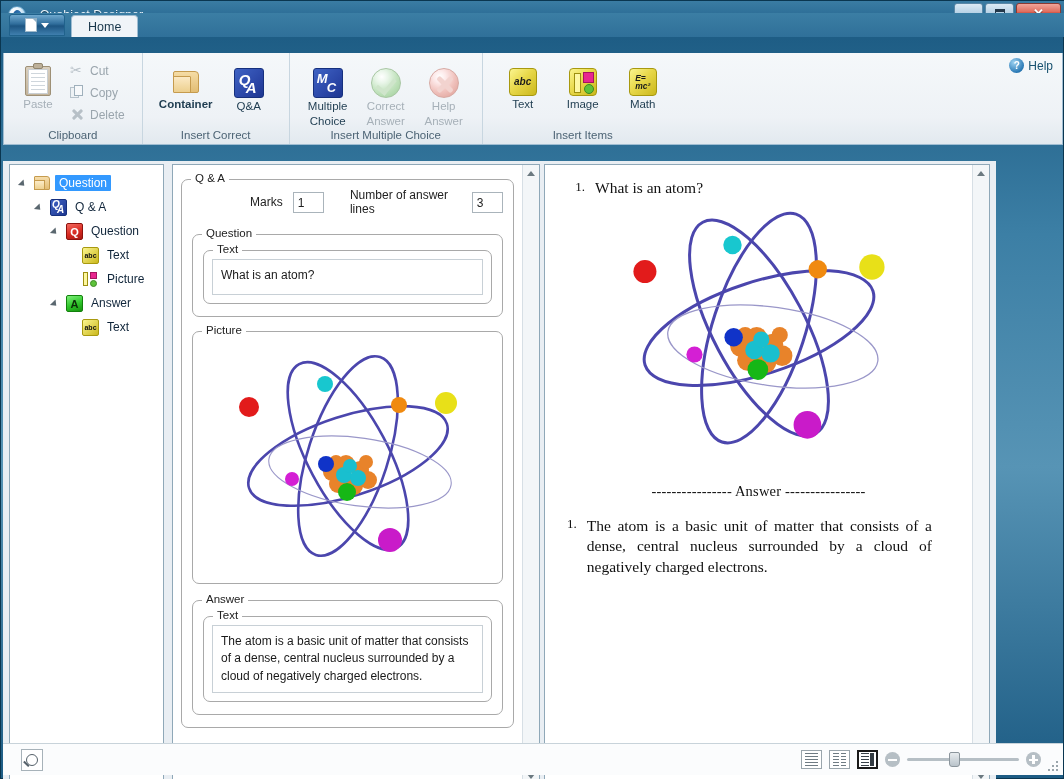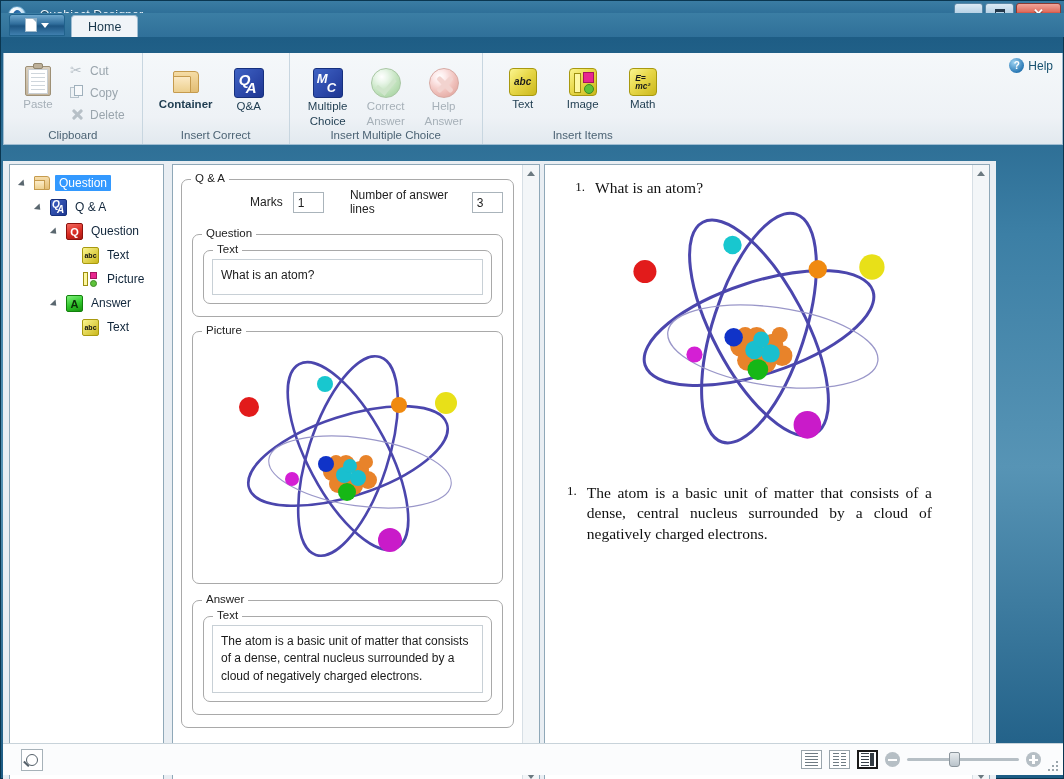--- a/index.html
+++ b/index.html
@@ -618,20 +618,21 @@
               <circle cx="107" cy="40" r="8" fill="#18c7cf"></circle>
               <circle cx="181" cy="61" r="8" fill="#f08a10"></circle>
               <circle cx="228" cy="59" r="11" fill="#e8e018"></circle>
               <circle cx="108" cy="120" r="8" fill="#1033c8"></circle>
               <circle cx="74" cy="135" r="7" fill="#d41fd4"></circle>
               <circle cx="129" cy="148" r="9" fill="#16b716"></circle>
               <circle cx="172" cy="196" r="12" fill="#c91bc9"></circle>
             </svg>
           </div>
 
+          <div class="pv-ans-sep">---------------- Answer ----------------</div>
 
           <div class="pv-a">
             <span class="pv-num">1.</span>
             <span class="txt">The atom is a basic unit of matter that consists of a dense, central nucleus surrounded by a cloud of negatively charged electrons.</span>
           </div>
         </div>
 
         <div class="vscroll">
           <div class="arr">
               <i class="arr-up"></i>

